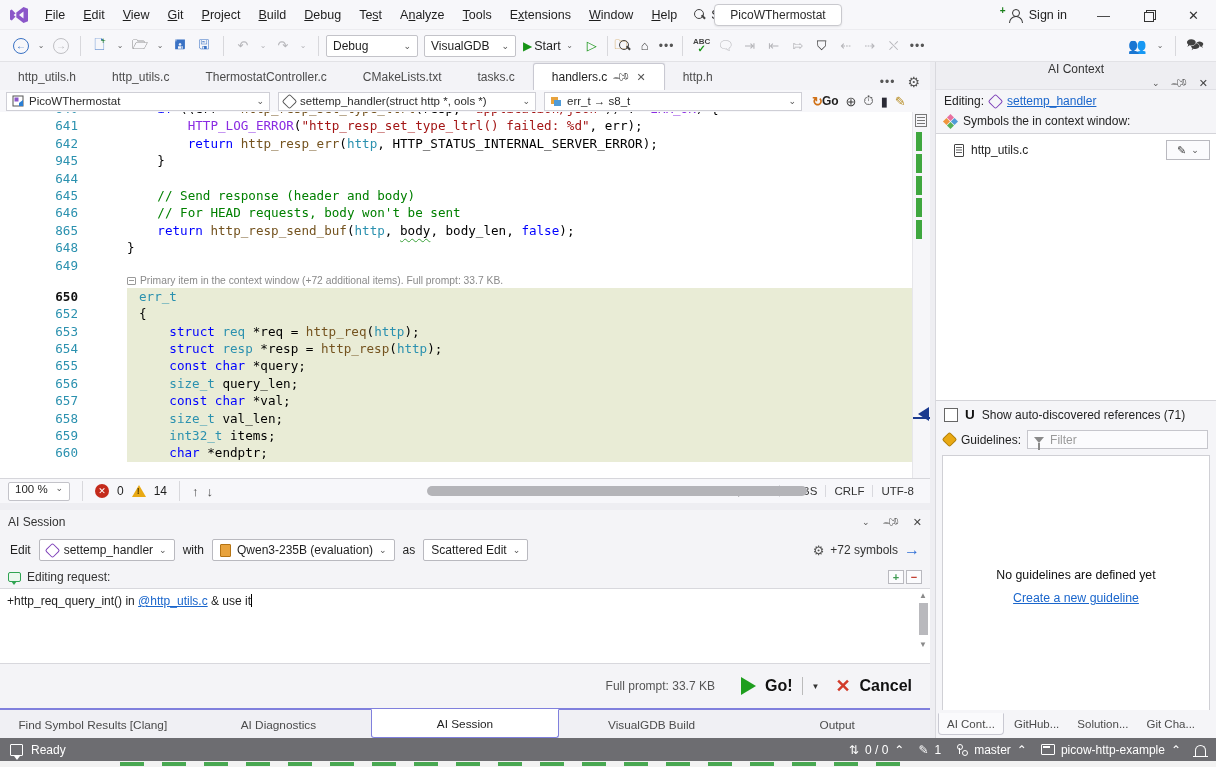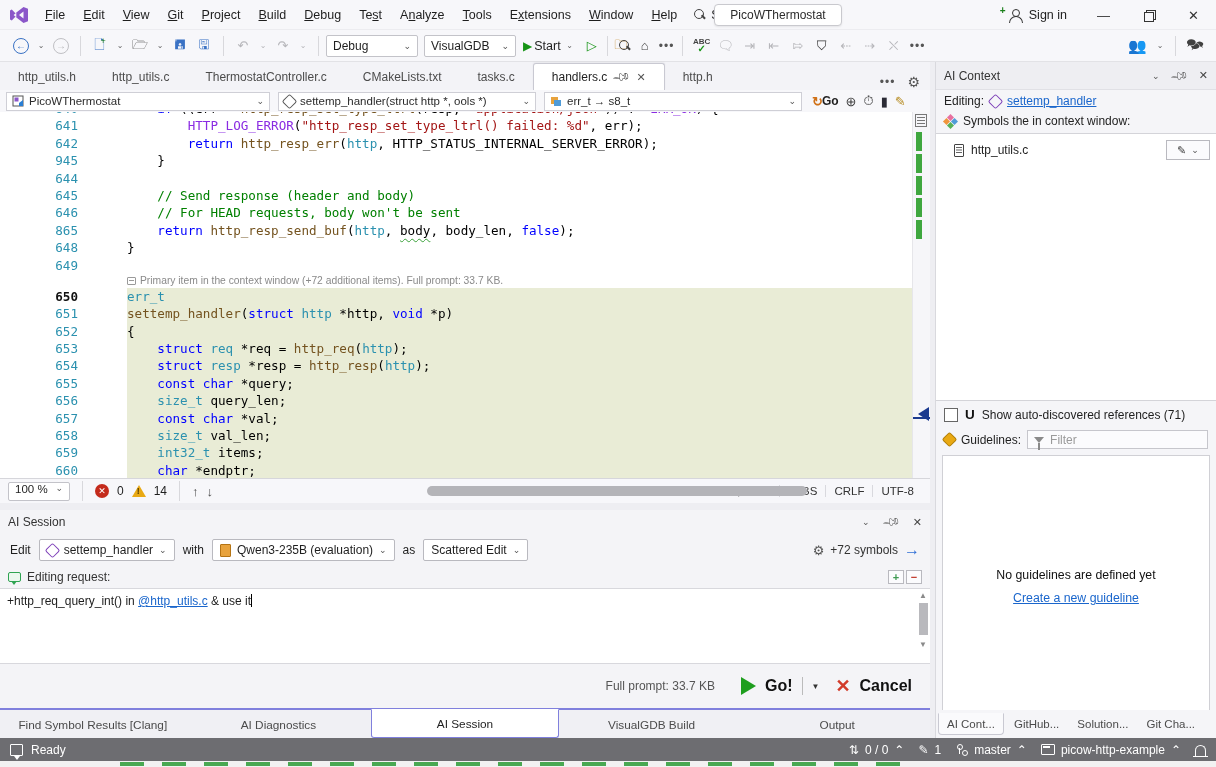--- a/index.html
+++ b/index.html
@@ -69,21 +69,21 @@
   .nav-glyph { font-size:13px; color:#3b3b3b; }
   .pencil-y { color:#b58a1e; font-size:13px; }
 
   
   .code-area { position:absolute; left:0; top:50px; width:930px; height:366px; background:#fff; overflow:hidden; }
   .code-lines { position:absolute; left:0; top:-12px; width:912px; }
   .crow { display:flex; height:17.4px; }
   .gut { width:127px; padding-right:49px; text-align:right; font-family:"DejaVu Sans Mono",monospace; font-size:12.6px; line-height:17.4px; color:#2b91af; flex:none; }
   .gut.cur { color:#111; font-weight:bold; }
   .cnt { flex:1; font-family:"DejaVu Sans Mono",monospace; font-size:12.6px; line-height:17.4px; white-space:pre; }
-  .cnt.hl { background:#e9ecd6; }
+  .cnt.hl { background:#e9ecd6;padding-left:12px; }
   .lensrow { height:14px; display:flex; }
   .lensrow .gut { line-height:14px; }
   .lens-txt { font-family:"Liberation Sans",sans-serif; font-size:10.3px; color:#8a8a8a; line-height:14px; display:flex; gap:4px; align-items:center; }
   .lens-ic { width:9px; height:8px; border:1px solid #9a9a9a; border-radius:1px; position:relative; }
   .lens-ic::before{content:"";position:absolute;left:1px;top:2px;right:1px;height:1px;background:#9a9a9a;}
   .tk-k{color:#0000ff}.tk-t{color:#2b91af}.tk-s{color:#a31515}.tk-c{color:#008000}
   .tk-m{color:#8a2be2}.tk-f{color:#74531f}.tk-p{color:#000}
   .tk-sq{color:#000; text-decoration:underline wavy #3aa13a 1px; text-underline-offset:3px;}
   .vscroll { position:absolute; right:0; top:0; width:18px; height:366px; background:#f6f6f9; border-left:1px solid #e6e6ea; }
   .doc-outline-ic { position:absolute; right:3px; top:2px; width:12px; height:13px; border:1px solid #777; }
@@ -139,21 +139,21 @@
   .go-caret { font-size:8px; color:#333; }
   .cancelbtn { display:flex; align-items:center; gap:9px; font-size:16px; font-weight:bold; color:#111; }
   .redx { color:#d23b2a; font-size:18px; font-weight:bold; }
 
   
   .sess-tabs { position:absolute; left:0; top:648px; width:930px; height:28px; background:#f0f0f4; display:flex; }
   .stab { flex:1; display:flex; align-items:center; justify-content:center; font-size:11.8px; color:#4b4b4b; border-top:1px solid transparent; }
   .stab.active { background:#fff; border:1px solid #8080dd; border-top:1px solid #fff; margin-top:-1px; color:#1e1e1e; border-radius:0 0 3px 3px; }
 
   
-  .ctx-head { height:28px; background:#eeeef2; display:flex; align-items:center; padding:0 8px; font-size:12px; color:#333; border-bottom:1px solid #e0e0e5; }
+  .ctx-head { height:28px; background:#eeeef2; display:flex; align-items:center; padding:0 8px; font-size:12px; color:#333; border-bottom:1px solid #e0e0e5;flex-direction:column; }
   .ctx-head .icons { margin-left:auto; display:flex; gap:12px; font-size:11px; color:#444; align-items:center; }
   .ctx-row { display:flex; align-items:center; gap:6px; padding:4px 8px 2px 8px; font-size:12px; color:#222; }
   .link { color:#1a66cc; text-decoration:underline; }
   .diamonds { position:relative; width:13px; height:13px; flex:none; }
   .diamonds i { position:absolute; width:5px; height:5px; transform:rotate(45deg); }
   .d1{left:4px;top:0;background:#e870a0}.d2{left:0;top:4px;background:#f0953c}.d3{left:8px;top:4px;background:#4f9bd8}.d4{left:4px;top:8px;background:#58b058}
   .ctx-files { background:#fff; border-top:1px solid #d4d4d9; border-bottom:1px solid #d4d4d9; height:268px; margin-top:3px; padding-top:4px; }
   .file-row { display:flex; align-items:center; gap:7px; padding:2px 6px 2px 18px; font-size:12px; }
   .doc-ic { width:10px; height:13px; border:1.2px solid #444; border-radius:1px; position:relative; flex:none; }
   .doc-ic::before{content:"";position:absolute;left:1px;top:2px;right:1px;height:1px;background:#666;box-shadow:0 2.5px 0 #666,0 5px 0 #666;}
@@ -425,24 +425,20 @@
             <div class="lens-txt">
               <span class="lens-ic"></span>
               <span>Primary item in the context window (+72 additional items). Full prompt: 33.7 KB.</span>
             </div>
           </div>
           <div class="crow">
             <div class="gut cur">650</div>
             <div class="cnt hl"><span class="tk-t">err_t</span></div>
           </div>
           <div class="crow">
-            <div class="gut">651</div>
-            <div class="cnt hl"><span class="tk-f">settemp_handler</span><span class="tk-p">(</span><span class="tk-k">struct</span><span class="tk-p"> </span><span class="tk-t">http</span><span class="tk-p"> *http, </span><span class="tk-k">void</span><span class="tk-p"> *p)</span></div>
-          </div>
-          <div class="crow">
             <div class="gut">652</div>
             <div class="cnt hl"><span class="tk-p">{</span></div>
           </div>
           <div class="crow">
             <div class="gut">653</div>
             <div class="cnt hl"><span class="tk-p">    </span><span class="tk-k">struct</span><span class="tk-p"> </span><span class="tk-t">req</span><span class="tk-p"> *req = </span><span class="tk-f">http_req</span><span class="tk-p">(</span><span class="tk-t">http</span><span class="tk-p">);</span></div>
           </div>
           <div class="crow">
             <div class="gut">654</div>
             <div class="cnt hl"><span class="tk-p">    </span><span class="tk-k">struct</span><span class="tk-p"> </span><span class="tk-t">resp</span><span class="tk-p"> *resp = </span><span class="tk-f">http_resp</span><span class="tk-p">(</span><span class="tk-t">http</span><span class="tk-p">);</span></div>

